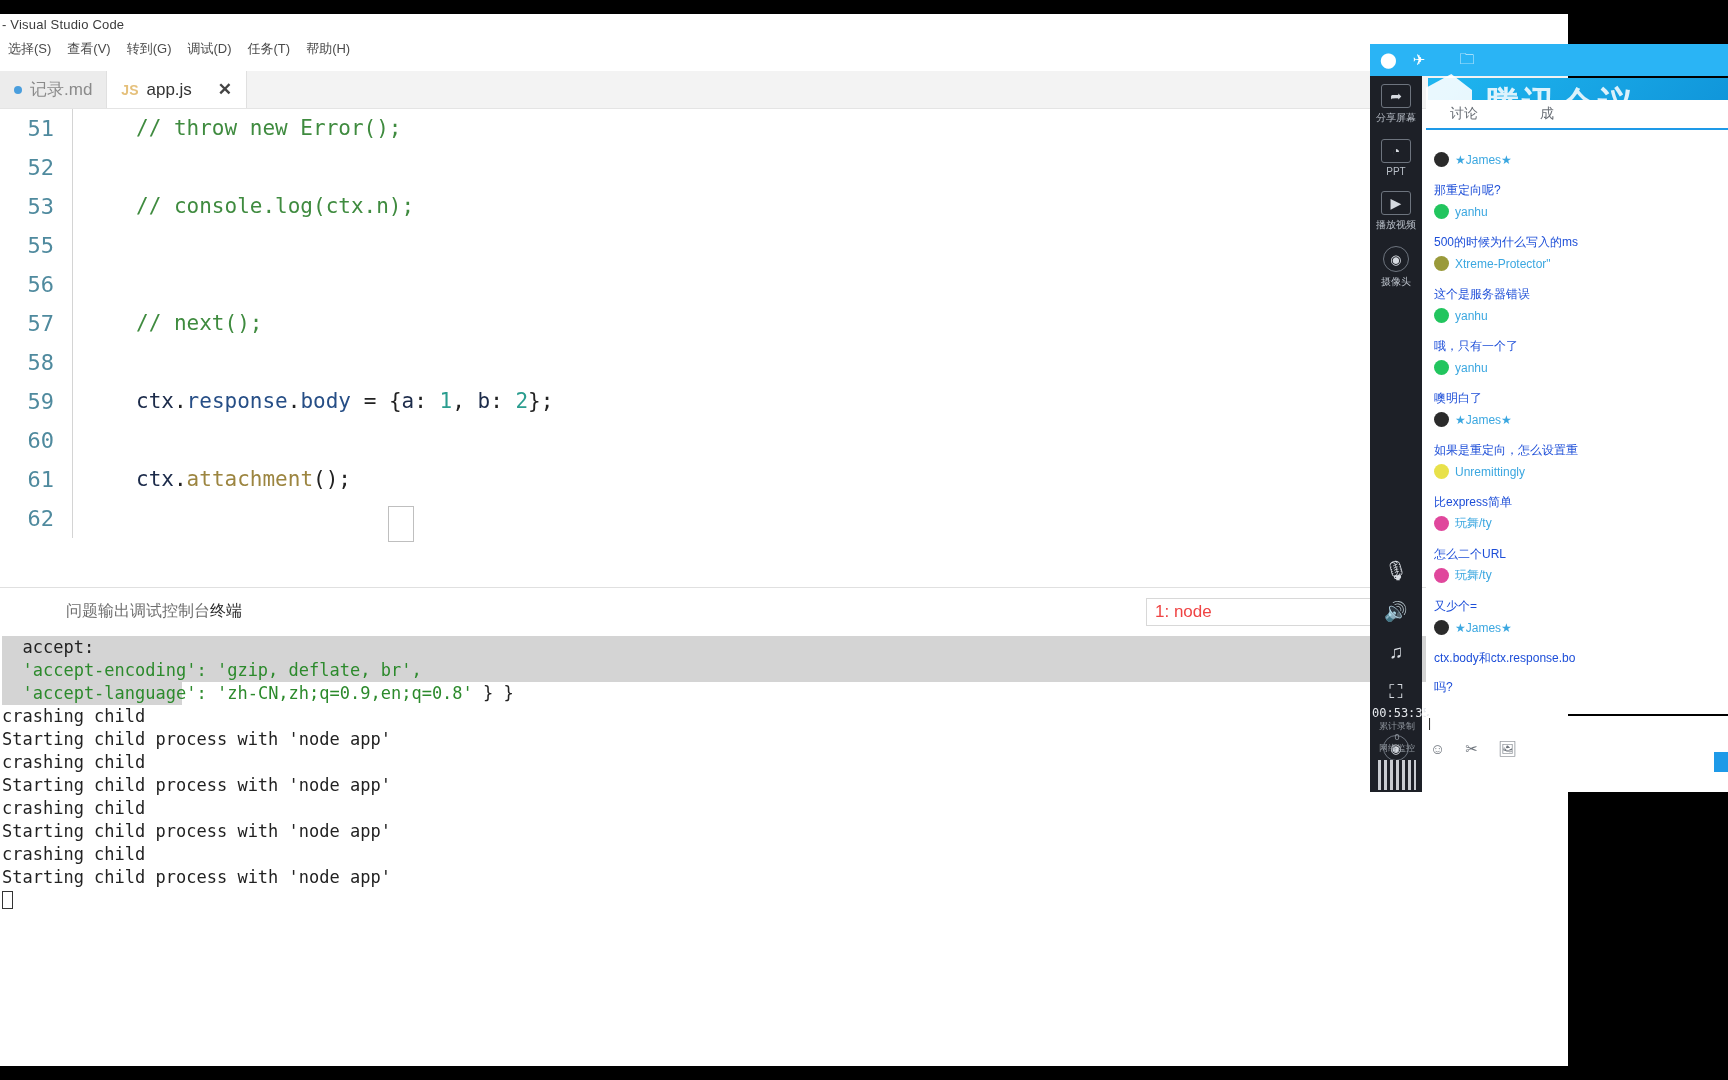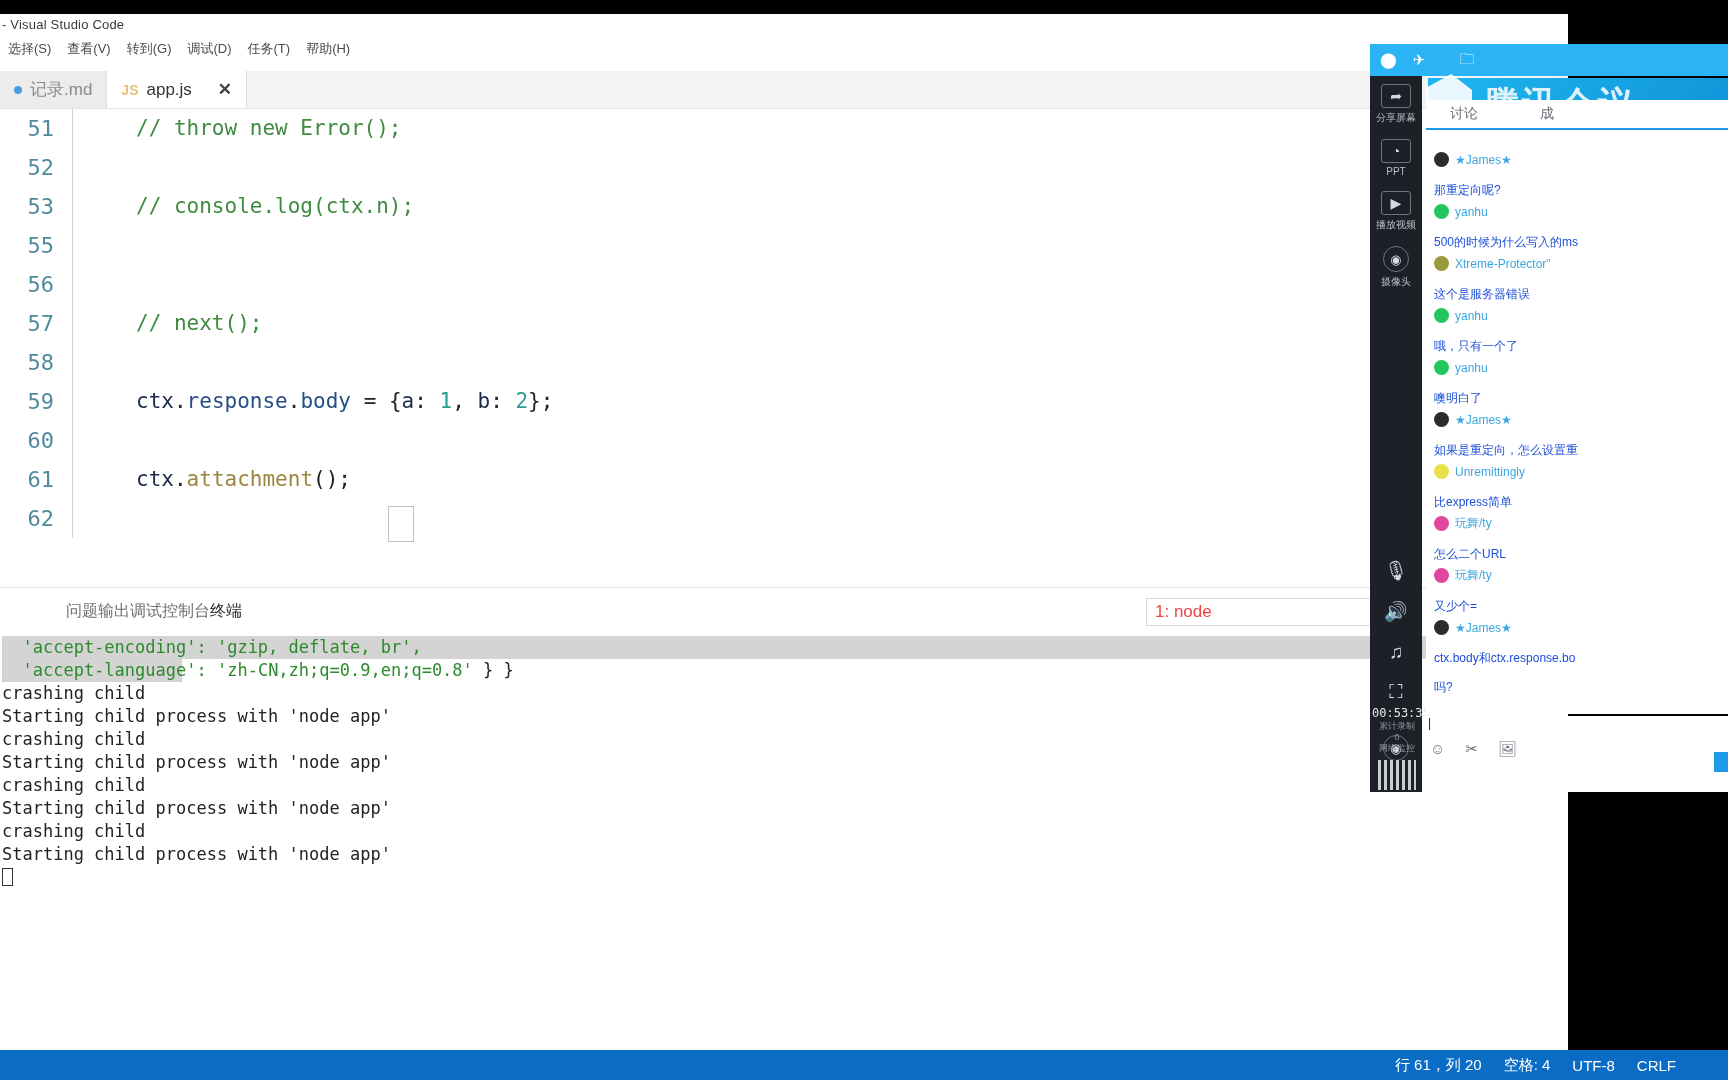--- a/index.html
+++ b/index.html
@@ -406,20 +406,21 @@
       <div class="panel-tabs">
         <span class="panel-tab">问题</span>
         <span class="panel-tab">输出</span>
         <span class="panel-tab">调试控制台</span>
         <span class="panel-tab active">终端</span>
       </div>
       <div class="terminal-select">
         <span>1: node</span>
       </div>
       <div class="terminal" id="terminal">
+          <div class="term-line hl-block"><span class="t-dark">  accept:</span></div>
           <div class="term-line hl-block"><span class="t-green">  'accept-encoding': 'gzip, deflate, br',</span></div>
           <div class="term-line" style="background: linear-gradient(90deg, rgb(212, 212, 212) 0px, rgb(212, 212, 212) 180px, rgb(255, 255, 255) 180px);"><span class="t-green">  'accept-lang</span><span class="t-green">uage': </span><span class="t-green">'zh-CN,zh;q=0.9,en;q=0.8'</span><span class="t-dark"> } }</span></div>
           <div class="term-line"><span class="t-dark">crashing child</span></div>
           <div class="term-line"><span class="t-dark">Starting child process with 'node app'</span></div>
           <div class="term-line"><span class="t-dark">crashing child</span></div>
           <div class="term-line"><span class="t-dark">Starting child process with 'node app'</span></div>
           <div class="term-line"><span class="t-dark">crashing child</span></div>
           <div class="term-line"><span class="t-dark">Starting child process with 'node app'</span></div>
           <div class="term-line"><span class="t-dark">crashing child</span></div>
           <div class="term-line"><span class="t-dark">Starting child process with 'node app'</span></div>
@@ -561,21 +562,14 @@
       <div class="tm-compose-caret">|</div>
       <div class="tm-compose-icons">
         <span>☺</span>
         <span>✂</span>
         <span>🖼</span>
       </div>
     </div>
     <div class="tm-bluebar"></div>
   </div>
 
-  <div class="statusbar">
-    <span class="sb-item">行 61，列 20</span>
-    <span class="sb-item">空格: 4</span>
-    <span class="sb-item">UTF-8</span>
-    <span class="sb-item">CRLF</span>
-    <span class="sb-icon"></span>
-  </div>
 
 </div>
 
 </body></html>

